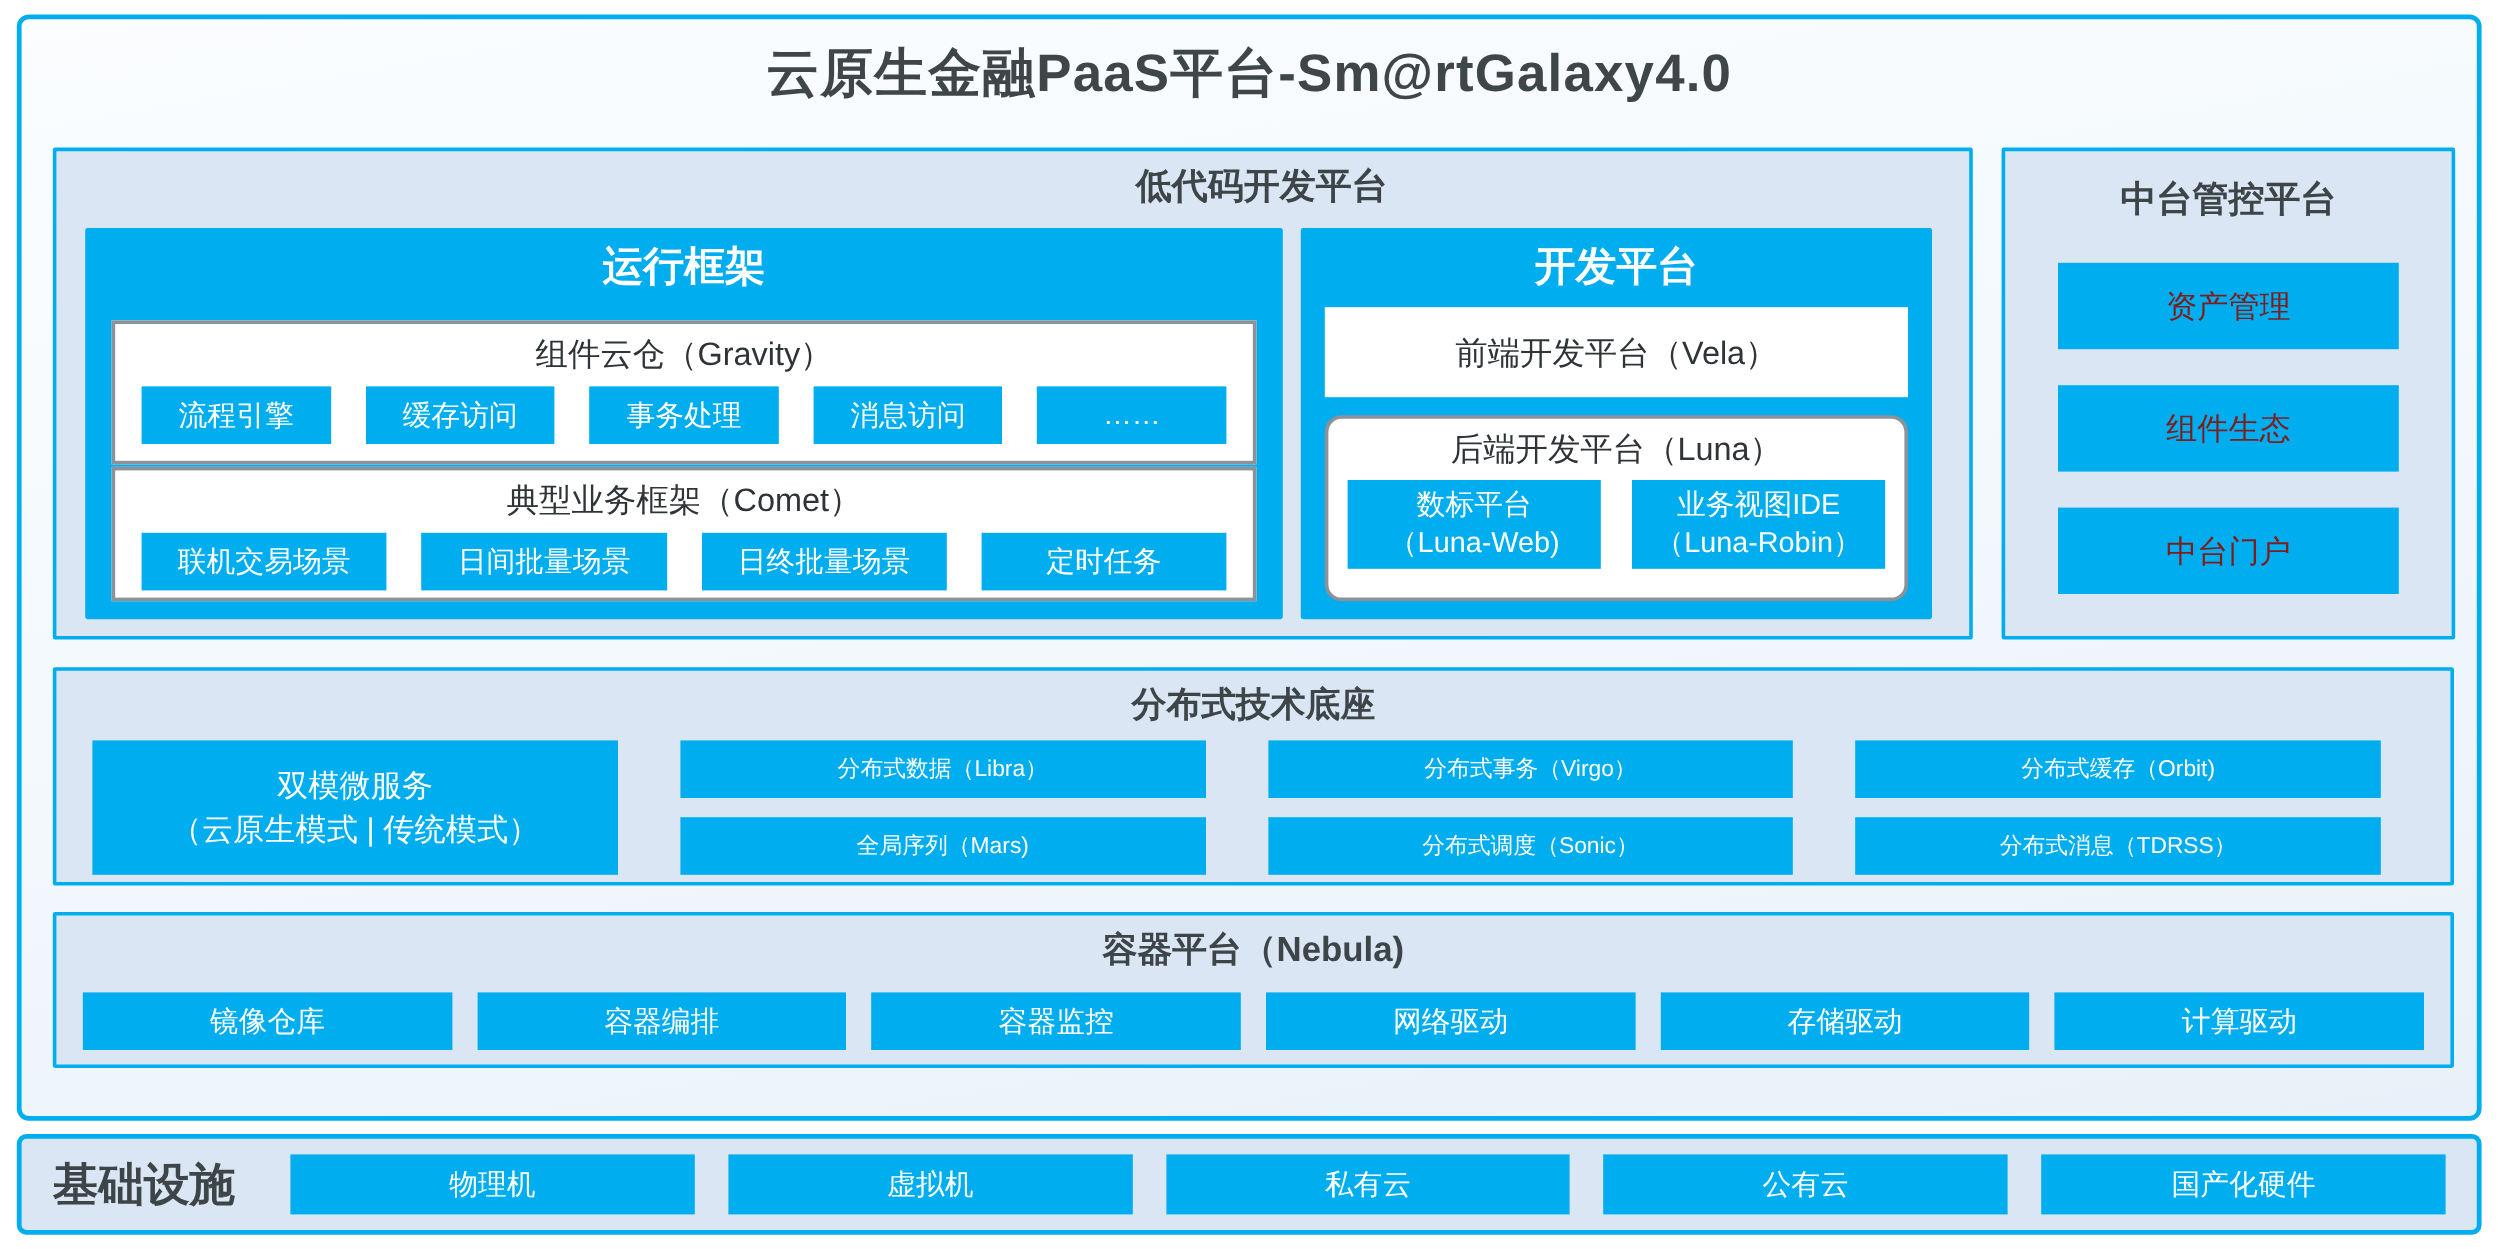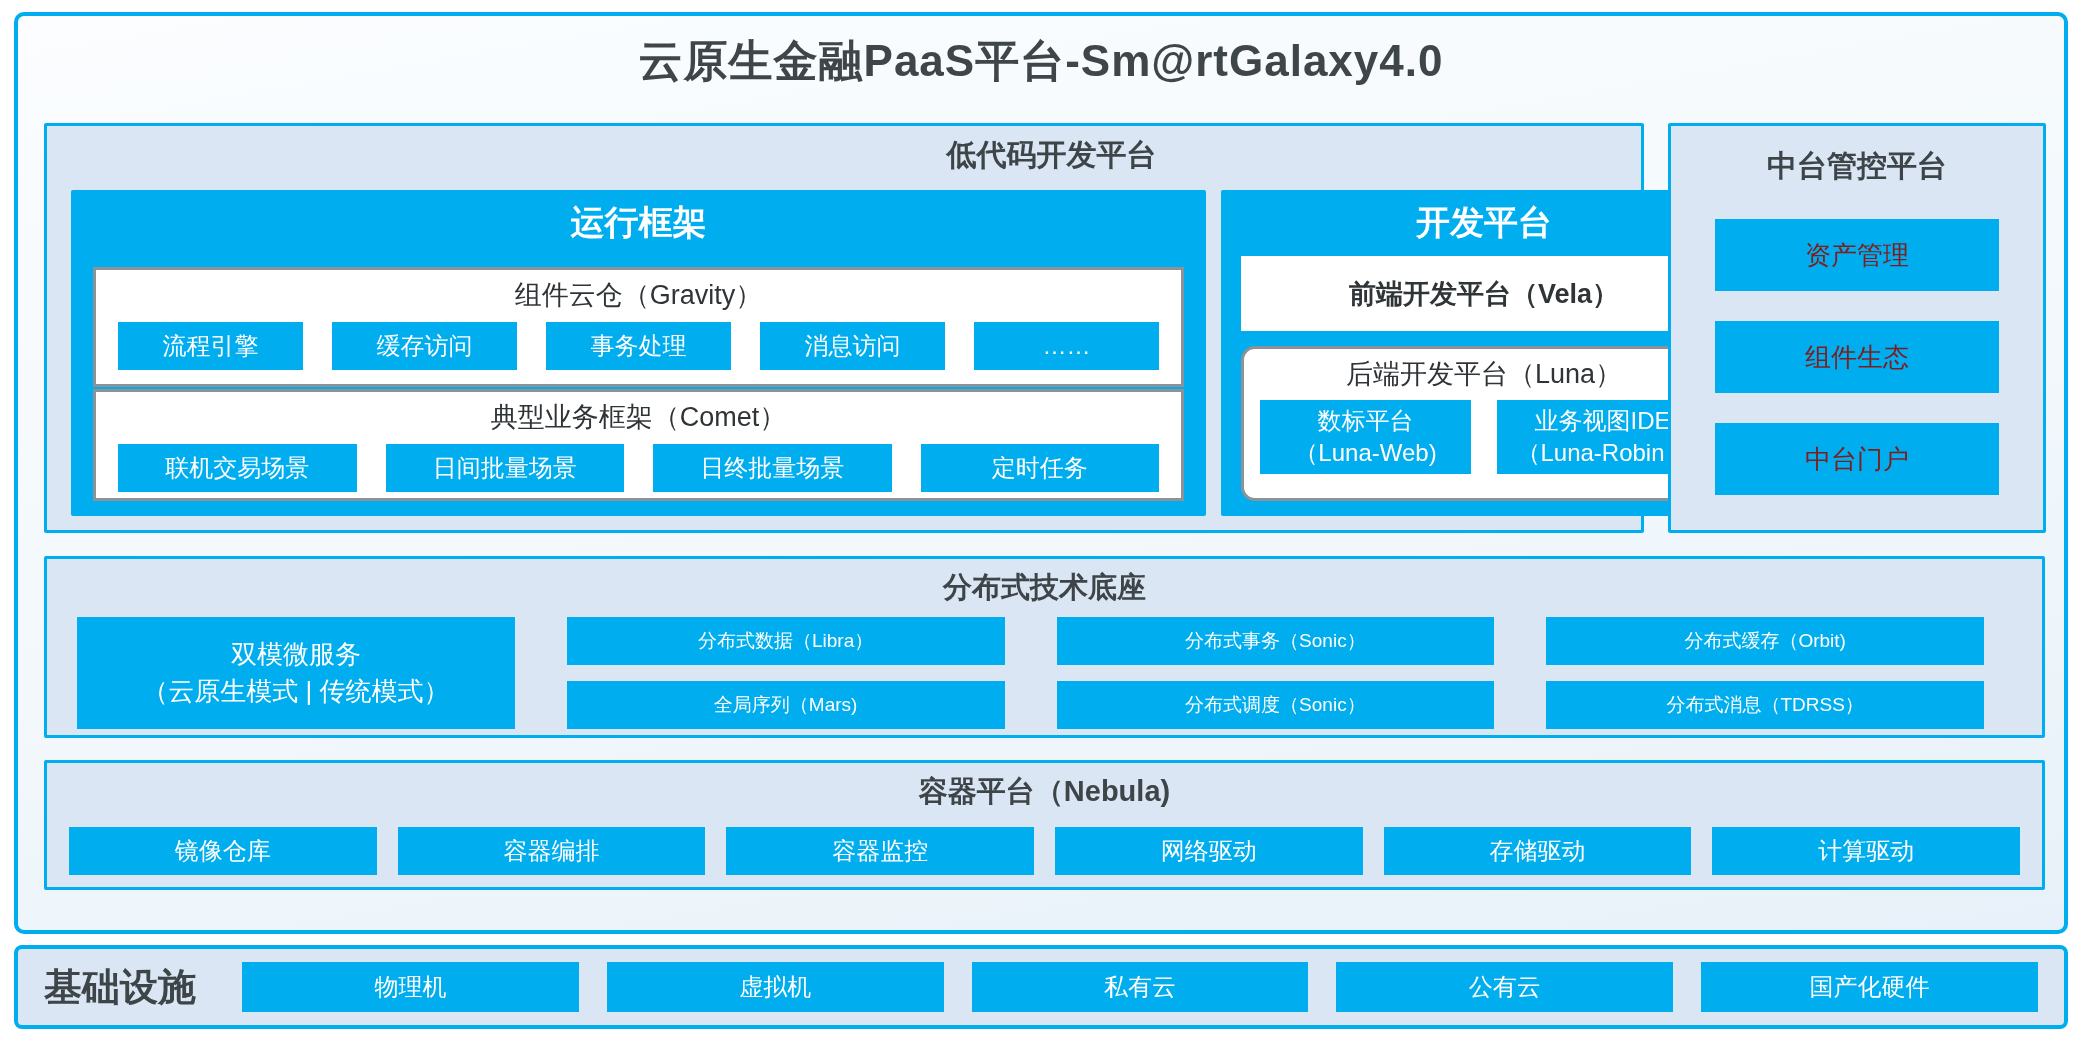--- a/index.html
+++ b/index.html
@@ -29,36 +29,36 @@
     letter-spacing:1px;
   }
   
   .lowcode-section{
     position:absolute;left:26px;top:107px;width:1600px;height:410px;
     background:var(--panel);border:3px solid var(--cyan);border-radius:2px;
   }
   .lowcode-label-row{height:58px;display:flex;align-items:center;justify-content:center;}
   .lowcode-label{position:relative;left:195px;font-size:30px;font-weight:700;color:var(--dark);margin-left:25px;}
   .lowcode-row{position:absolute;left:24px;top:64px;display:flex;gap:15px;}
-  .runtime-block{width:1135px;height:326px;background:var(--cyan);padding:0 22px;border-radius:2px;}
+  .runtime-block{width:998px;height:326px;background:var(--cyan);padding:0 22px;border-radius:2px;}
   .dev-block{width:526px;height:326px;background:var(--cyan);padding:0 20px;border-radius:2px;}
   .block-title{height:64px;line-height:64px;text-align:center;color:#fff;font-size:34px;font-weight:700;}
   .white-box{background:#fff;border:3px solid var(--grayb);}
   .white-box.no-border{border:none;}
   .wb-title{text-align:center;font-size:27px;font-weight:500;color:var(--boxtext);padding-top:7px;}
   .chips{display:flex;gap:29px;padding:0 22px;margin-top:9px;}
   .chip{
     flex:1;height:48px;background:var(--cyan);color:#fff;font-size:24px;
     display:flex;align-items:center;justify-content:center;white-space:nowrap;
   }
   .comet-box{margin-top:2px;height:112px;}
   .gravity-box{margin-top:13px;height:120px;}
   .vela-box{
     margin-top:2px;height:75px;display:flex;align-items:center;justify-content:center;
-    font-size:27px;font-weight:700;color:var(--boxtext);
+    font-size:27px;font-weight:400;color:var(--boxtext);
   }
   .luna-box{margin-top:15px;height:155px;border-radius:14px;}
   .luna-chips{display:flex;gap:26px;padding:0 16px;margin-top:8px;}
   .luna-chip{
     flex:1;height:74px;background:var(--cyan);color:#fff;font-size:24px;line-height:32px;
     display:flex;flex-direction:column;align-items:center;justify-content:center;white-space:nowrap;
   }
   
   .mid-panel{
     position:absolute;left:1650px;top:107px;width:378px;height:410px;
@@ -183,21 +183,21 @@
     <div class="dist-grid">
       <div class="dual-box">
         <span>双模微服务</span>
         <span>（云原生模式 | 传统模式）</span>
       </div>
       <div class="dist-col">
         <div class="dist-cell">分布式数据（Libra）</div>
         <div class="dist-cell">全局序列（Mars)</div>
       </div>
       <div class="dist-col">
-        <div class="dist-cell">分布式事务（Sonic）</div>
+        <div class="dist-cell">分布式事务（Virgo）</div>
         <div class="dist-cell">分布式调度（Sonic）</div>
       </div>
       <div class="dist-col">
         <div class="dist-cell">分布式缓存（Orbit)</div>
         <div class="dist-cell">分布式消息（TDRSS）</div>
       </div>
     </div>
   </div>
 
   <div class="cont-section">

